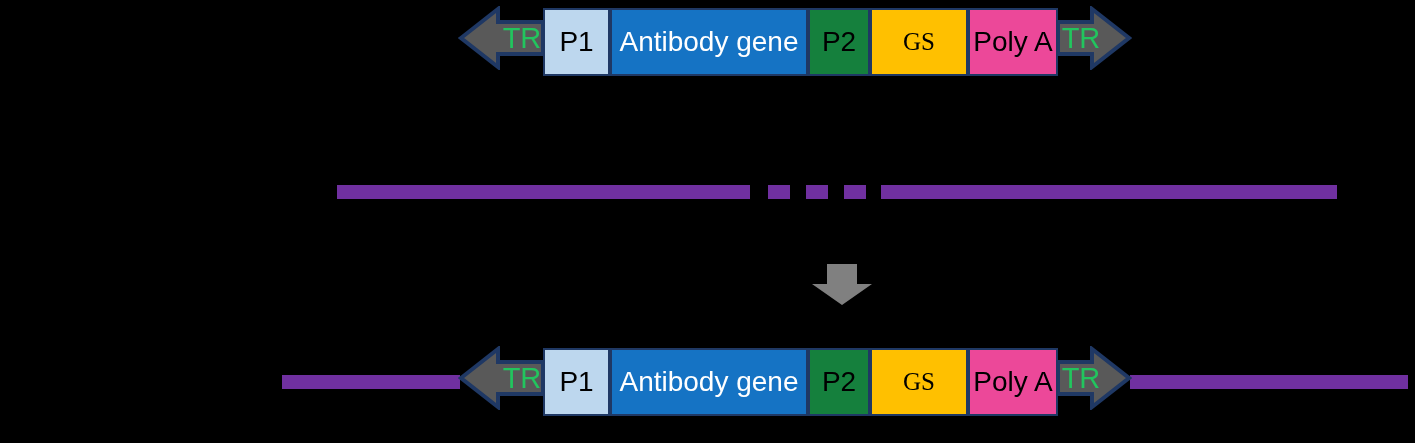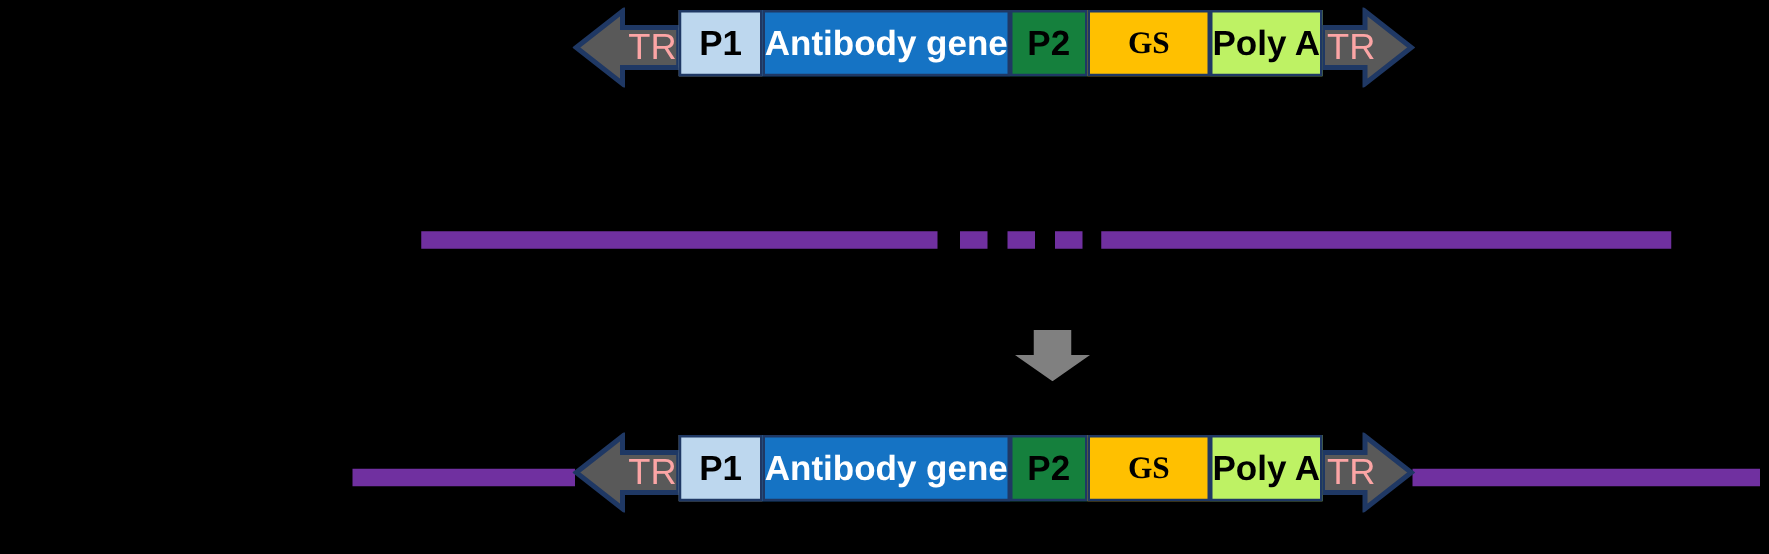--- a/index.html
+++ b/index.html
@@ -14,34 +14,34 @@
   .mid-dash-2     {left:806px;top:185px;width:22px;}
   .mid-dash-3     {left:844px;top:185px;width:22px;}
   .mid-solid-right{left:881px;top:185px;width:456px;}
   .bot-left       {left:282px;top:375px;width:178px;}
   .bot-right      {left:1130px;top:375px;width:278px;}
   
   .construct{position:absolute;left:458px;width:674px;height:64px;}
   .construct.top{top:6px;}
   .construct.bottom{top:346px;}
   .seg{
-    position:absolute;top:2px;height:53px;box-sizing:border-box;
+    position:absolute;top:2px;height:68px;box-sizing:border-box;
     border:2px solid #1F3864;display:flex;align-items:center;justify-content:center;
-    font-size:28px;color:#000;white-space:nowrap;font-weight:bold;
+    font-size:28px;color:#000;white-space:nowrap;
   }
   .seg-p1      {left:85px; width:67px; background:#BDD7EE;}
   .seg-antibody{left:152px;width:198px;background:#1573C4;color:#FFFFFF;text-align:center;}
   .seg-p2      {left:350px;width:62px; background:#15803d;}
   .seg-gs      {left:412px;width:98px; background:#FFC000;font-family:"Liberation Serif","DejaVu Serif",serif;font-size:25px;}
-  .seg-polya   {left:510px;width:90px; background:#bef264;}
+  .seg-polya   {left:510px;width:90px; background:#ec4899;}
   .arrow-left {position:absolute;left:0;top:0;width:85px;height:64px;}
   .arrow-right{position:absolute;left:600px;top:0;width:74px;height:64px;}
   .tr{
     position:absolute;top:0;height:64px;display:flex;align-items:center;justify-content:center;
-    color:#fca5a5;font-size:29px;
+    color:#22c55e;font-size:29px;
   }
   .tr-left {left:42px;width:44px;}
   .tr-right{left:602px;width:42px;}
   
   .down-arrow{position:absolute;left:812px;top:264px;width:60px;height:41px;}
 </style>
 </head>
 <body>
 
 <div class="canvas">

